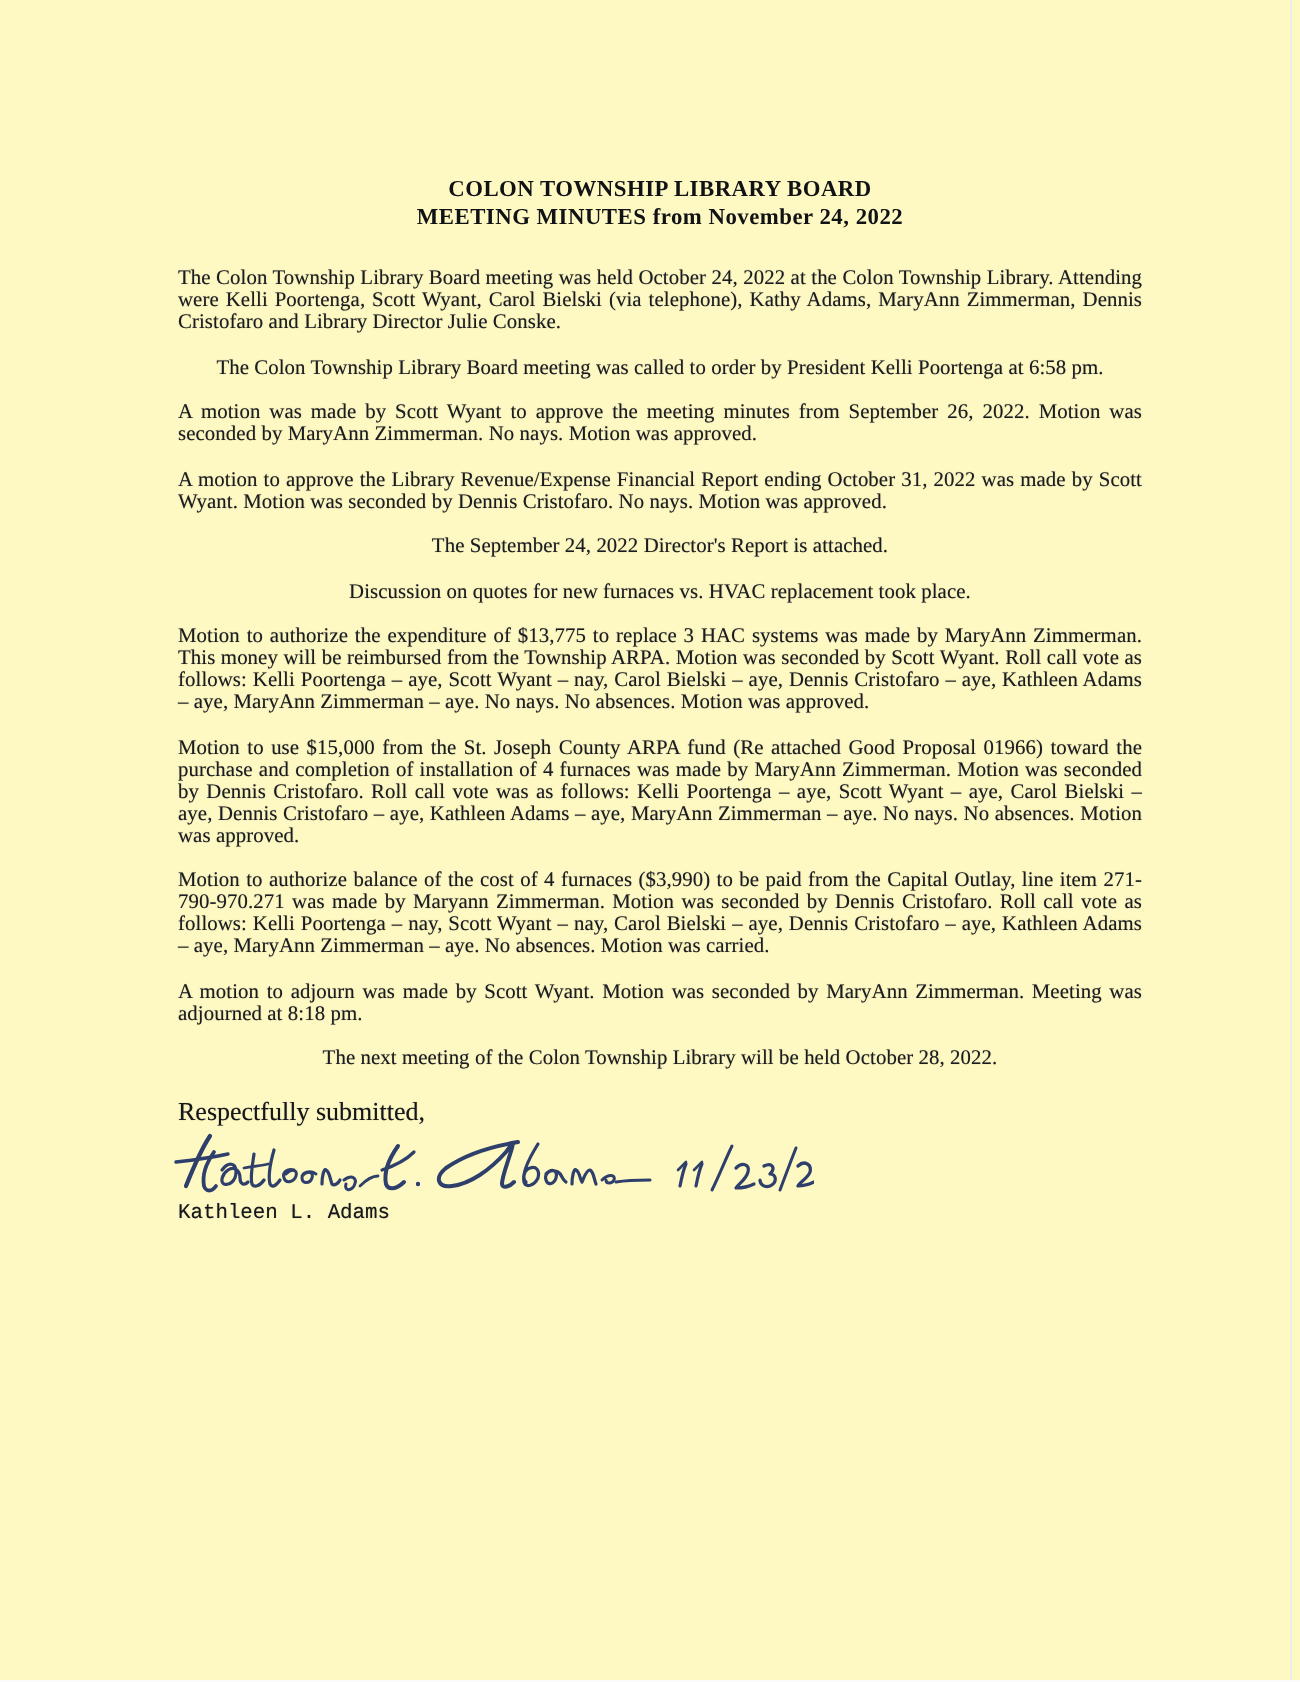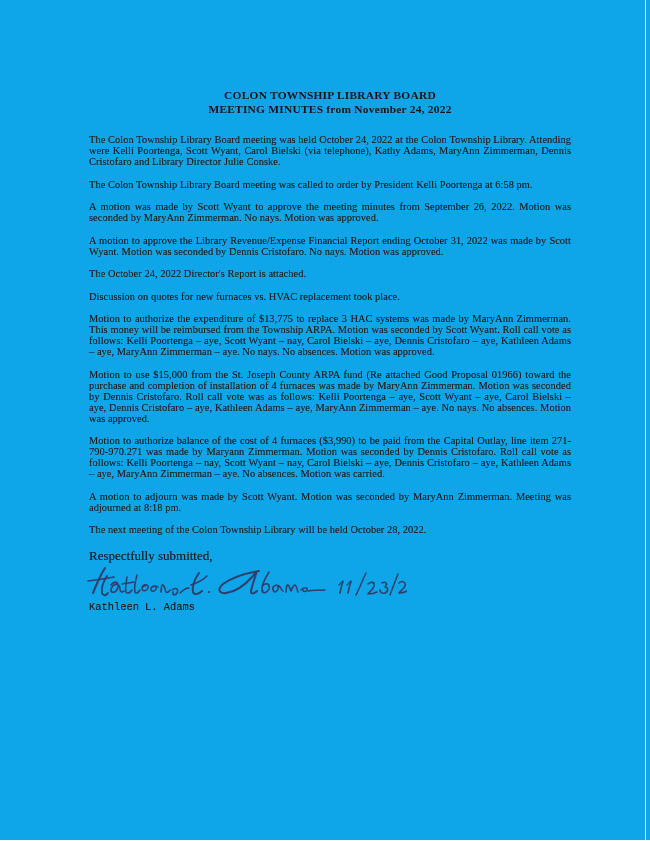--- a/index.html
+++ b/index.html
@@ -33,21 +33,21 @@
     height: 1px;
     background: #fbfbfb;
   }
 
   .page {
     position: absolute;
     left: 0;
     top: 0;
     width: 650px;
     height: 841px;
-    background: #0ea5e9;
+    background: #fef9c3;
   }
 
   .content {
     position: absolute;
     left: 89px;
     top: 88px;
     width: 482px;
   }
 
   .doc-title {
@@ -68,21 +68,21 @@
     font-size: 10.4px;
     line-height: 11px;
     text-align: justify;
     text-justify: inter-word;
     color: #1a1c1f;
     letter-spacing: 0.05px;
     
     text-shadow: 0 0 0.45px rgba(40,42,46,0.5);
   }
   p.single {
-    text-align: left;
+    text-align: center;
   }
 
   .signature-block {
     margin-top: 14px;
   }
   .sig-intro {
     font-size: 13px;
     line-height: 14px;
     margin: 0 0 2px 0;
     text-shadow: 0 0 0.45px rgba(40,42,46,0.5);
@@ -114,21 +114,21 @@
 
     <div class="doc-title">
       <span>COLON TOWNSHIP LIBRARY BOARD</span>
       <span class="line2">MEETING MINUTES from November 24, 2022</span>
     </div>
 
     <p class="para">The Colon Township Library Board meeting was held October 24, 2022 at the Colon Township Library. Attending were Kelli Poortenga, Scott Wyant, Carol Bielski (via telephone), Kathy Adams, MaryAnn Zimmerman, Dennis Cristofaro and Library Director Julie Conske.</p>
     <p class="para single">The Colon Township Library Board meeting was called to order by President Kelli Poortenga at 6:58 pm.</p>
     <p class="para">A motion was made by Scott Wyant to approve the meeting minutes from September 26, 2022.  Motion was seconded by MaryAnn Zimmerman.  No nays.  Motion was approved.</p>
     <p class="para">A motion to approve the Library Revenue/Expense Financial Report ending October 31, 2022 was made by Scott Wyant.  Motion was seconded by Dennis Cristofaro.  No nays.  Motion was approved.</p>
-    <p class="para single">The October 24, 2022 Director's Report is attached.</p>
+    <p class="para single">The September 24, 2022 Director's Report is attached.</p>
     <p class="para single">Discussion on quotes for new furnaces vs. HVAC replacement took place.</p>
     <p class="para">Motion to authorize the expenditure of $13,775 to replace 3 HAC systems was made by MaryAnn Zimmerman.  This money will be reimbursed from the Township ARPA.  Motion was seconded by Scott Wyant.  Roll call vote as follows:  Kelli Poortenga – aye, Scott Wyant – nay, Carol Bielski – aye, Dennis Cristofaro – aye, Kathleen Adams – aye, MaryAnn Zimmerman – aye.  No nays.  No absences.  Motion was approved.</p>
     <p class="para">Motion to use $15,000 from the St. Joseph County ARPA fund (Re attached Good Proposal 01966) toward the purchase and completion of installation of 4 furnaces was made by MaryAnn Zimmerman.  Motion was seconded by Dennis Cristofaro.  Roll call vote was as follows:  Kelli Poortenga – aye, Scott Wyant – aye, Carol Bielski – aye, Dennis Cristofaro – aye, Kathleen Adams – aye, MaryAnn Zimmerman – aye.  No nays.  No absences.  Motion was approved.</p>
     <p class="para">Motion to authorize balance of the cost of 4 furnaces ($3,990) to be paid from the Capital Outlay, line item 271-790-970.271 was made by Maryann Zimmerman.  Motion was seconded by Dennis Cristofaro.  Roll call vote as follows:  Kelli Poortenga – nay, Scott Wyant – nay, Carol Bielski – aye, Dennis Cristofaro – aye, Kathleen Adams – aye, MaryAnn Zimmerman – aye.  No absences.  Motion was carried.</p>
     <p class="para">A motion to adjourn was made by Scott Wyant.  Motion was seconded by MaryAnn Zimmerman.  Meeting was adjourned at 8:18 pm.</p>
     <p class="para single">The next meeting of the Colon Township Library will be held October 28, 2022.</p>
 
     <div class="signature-block">
       <p class="sig-intro">Respectfully submitted,</p>
 

